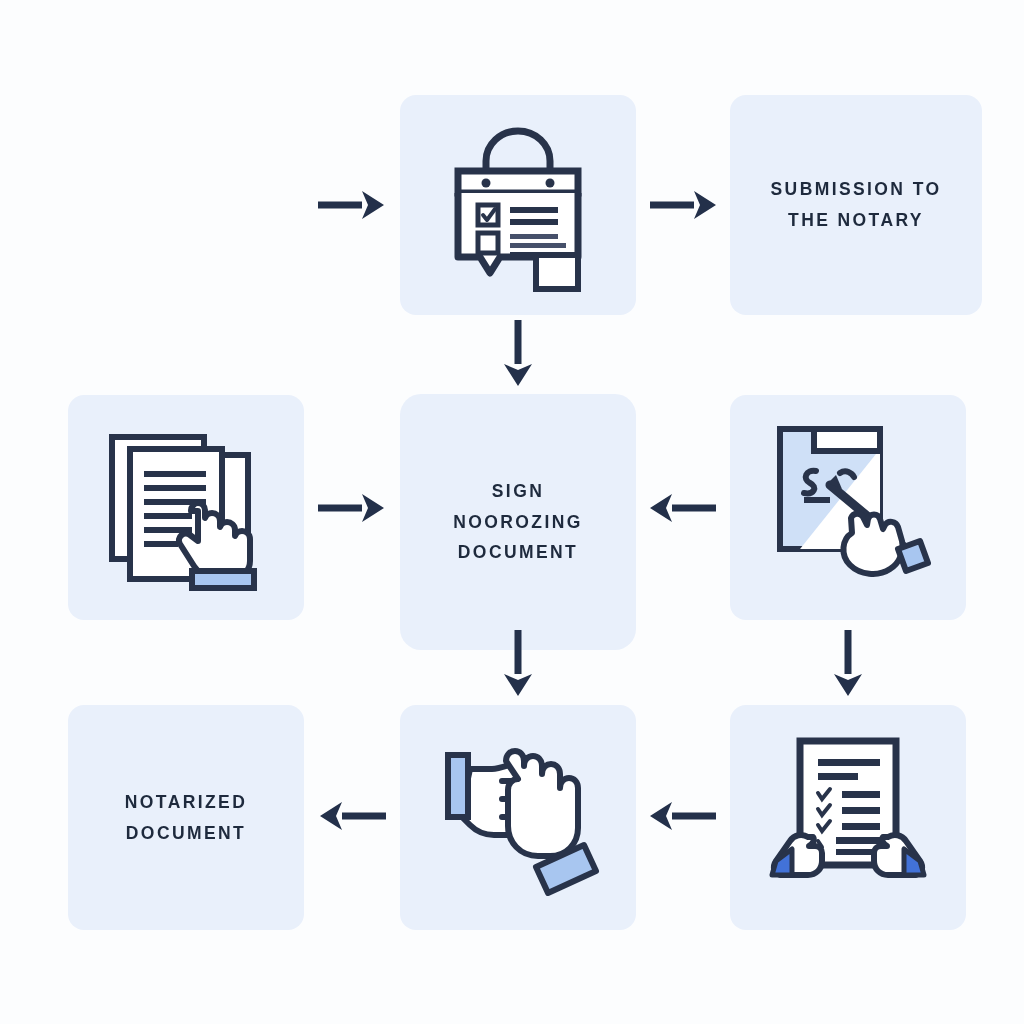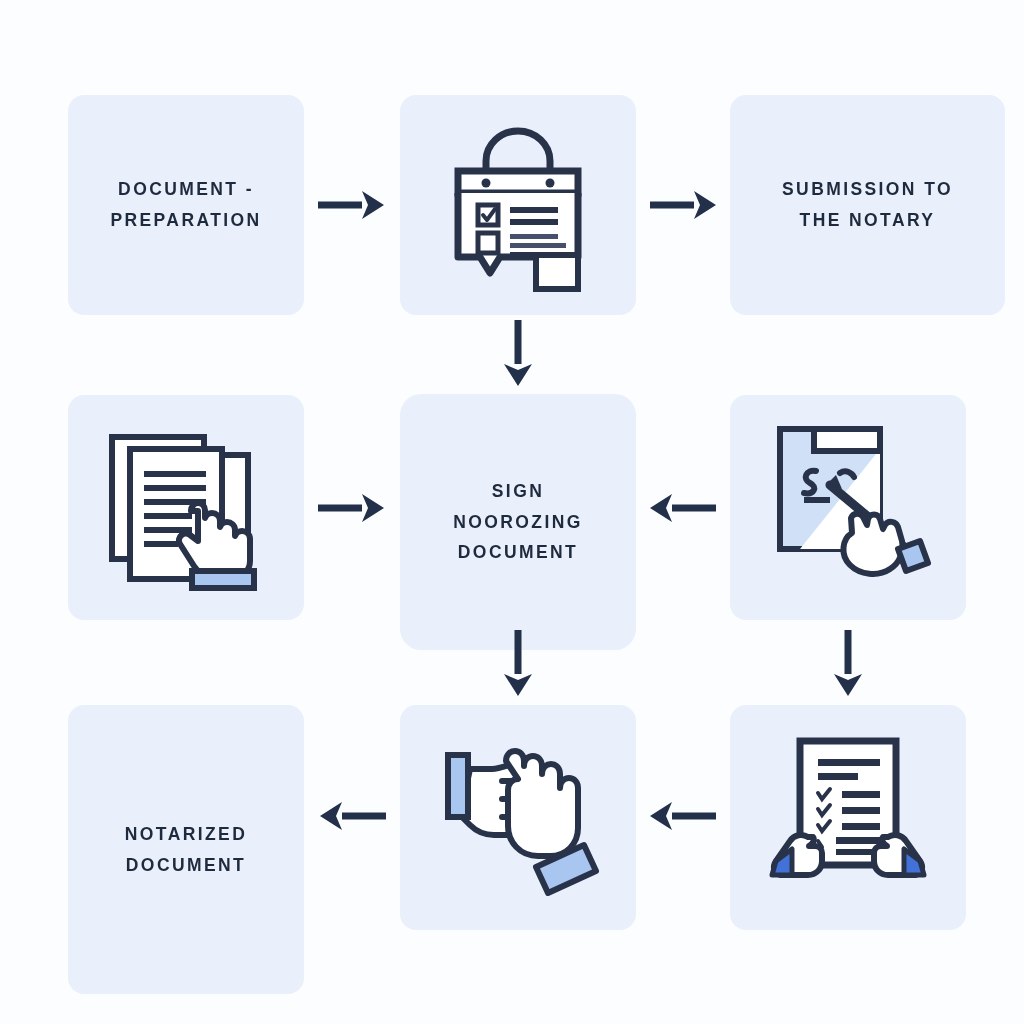--- a/index.html
+++ b/index.html
@@ -44,24 +44,20 @@
   .arrow {
     position: absolute;
   }
   .arrow svg { display: block; }
 </style>
 </head>
 <body>
 
 <div id="page">
 
-  <div class="cell" style="left:68px; top:95px; width:236px; height:220px;">
-    <div class="cell-label">DOCUMENT -
-PREPARATION</div>
-  </div>
 
   <div class="cell" style="left:400px; top:95px; width:236px; height:220px;">
     <div class="cell-icon">
       <svg width="180" height="180" viewBox="0 0 180 180" fill="none">
 
         <path d="M58 58 V46 A32 30 0 0 1 122 46 V58" stroke="#28334a" stroke-width="7" fill="none" stroke-linecap="round"></path>
 
         <rect x="30" y="56" width="120" height="22" stroke="#28334a" stroke-width="7" fill="#ffffff"></rect>
 
         <circle cx="58" cy="68" r="4.5" fill="#28334a"></circle>
@@ -77,21 +73,21 @@
         <rect x="50" y="118" width="20" height="20" stroke="#28334a" stroke-width="5" fill="#ffffff"></rect>
         <rect x="82" y="119" width="48" height="5" fill="#46506a"></rect>
         <rect x="82" y="128" width="56" height="5" fill="#46506a"></rect>
         <rect x="82" y="137" width="48" height="5" fill="#28334a"></rect>
 
         <rect x="108" y="140" width="42" height="34" stroke="#28334a" stroke-width="6" fill="#ffffff"></rect>
       </svg>
     </div>
   </div>
 
-  <div class="cell" style="left:730px; top:95px; width:275px; height:220px;">
+  <div class="cell" style="left:730px; top:95px; width:252px; height:220px;">
     <div class="cell-label">SUBMISSION TO
 THE NOTARY</div>
   </div>
 
   <div class="cell" style="left:68px; top:395px; width:236px; height:225px;">
     <div class="cell-icon">
       <svg width="185" height="185" viewBox="0 0 185 185" fill="none">
 
         <rect x="18" y="22" width="92" height="122" stroke="#28334a" stroke-width="6" fill="#ffffff"></rect>
 
@@ -136,21 +132,21 @@
         <path d="M74 70 L146 130" stroke="#28334a" stroke-width="9" stroke-linecap="round"></path>
         <path d="M72 68 l14 6 l-6 -14 z" fill="#28334a"></path>
 
         <path d="M96 118 c-10 6 -12 22 -2 32 c10 10 28 12 40 4 c10 -6 14 -18 12 -28 l-4 -14 c-2 -6 -10 -7 -13 -2 l-2 4 l-3 -10 c-2 -6 -10 -6 -12 0 l-1 6 l-4 -8 c-3 -5 -10 -4 -12 1 z" stroke="#28334a" stroke-width="6" fill="#ffffff" stroke-linejoin="round"></path>
 
         <path d="M142 134 l22 -8 l8 22 l-22 8 z" stroke="#28334a" stroke-width="6" fill="#a8c6f0" stroke-linejoin="round"></path>
       </svg>
     </div>
   </div>
 
-  <div class="cell" style="left:68px; top:705px; width:236px; height:289px;">
+  <div class="cell" style="left:68px; top:705px; width:236px; height:225px;">
     <div class="cell-label">NOTARIZED
 DOCUMENT</div>
   </div>
 
   <div class="cell" style="left:400px; top:705px; width:236px; height:225px;">
     <div class="cell-icon">
       <svg width="185" height="185" viewBox="0 0 185 185" fill="none">
 
         <path d="M44 44 h22 c8 0 16 -4 24 -6 c10 -3 18 1 18 8 c0 6 -6 9 -14 10 h-18 h34 c8 0 13 4 13 9 c0 6 -5 9 -13 9 h-34 h30 c8 0 13 4 13 9 c0 5 -5 9 -13 9 h-30 h22 c8 0 13 4 13 9 c0 5 -5 9 -13 9 h-30 c-10 0 -18 -4 -24 -10 l-10 -10 z" stroke="#28334a" stroke-width="6" fill="#ffffff" stroke-linejoin="round"></path>
 

